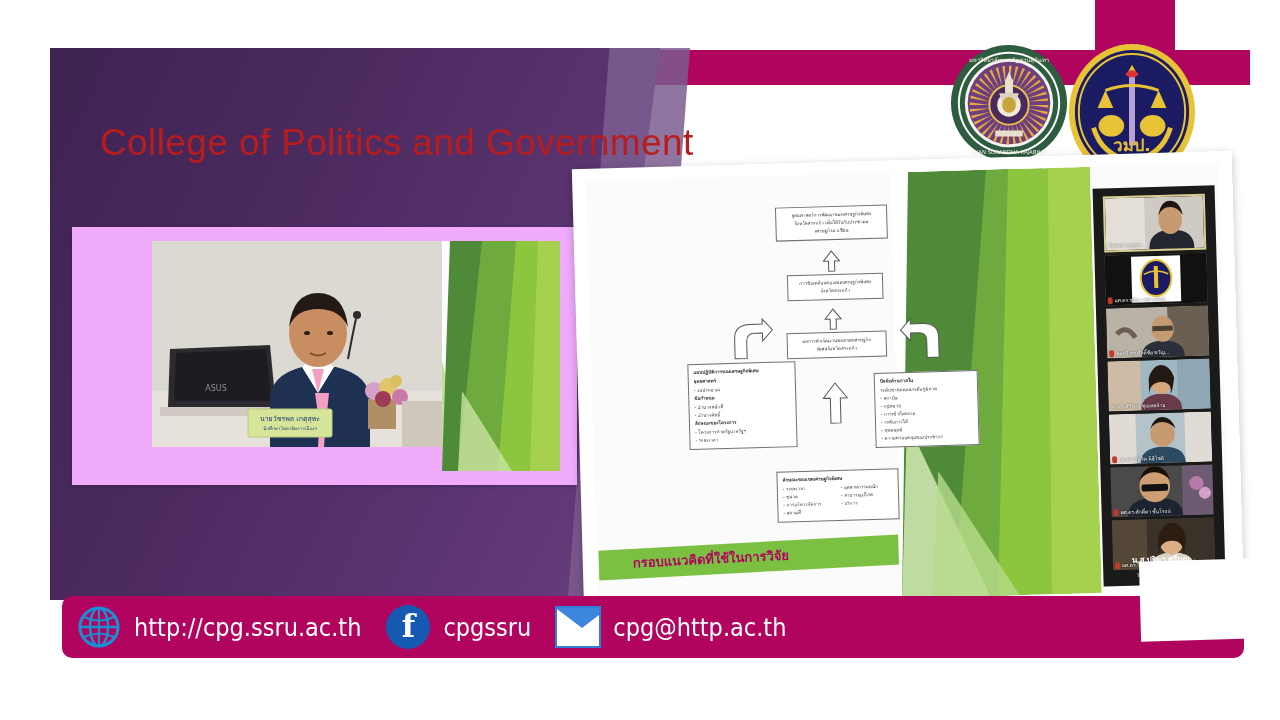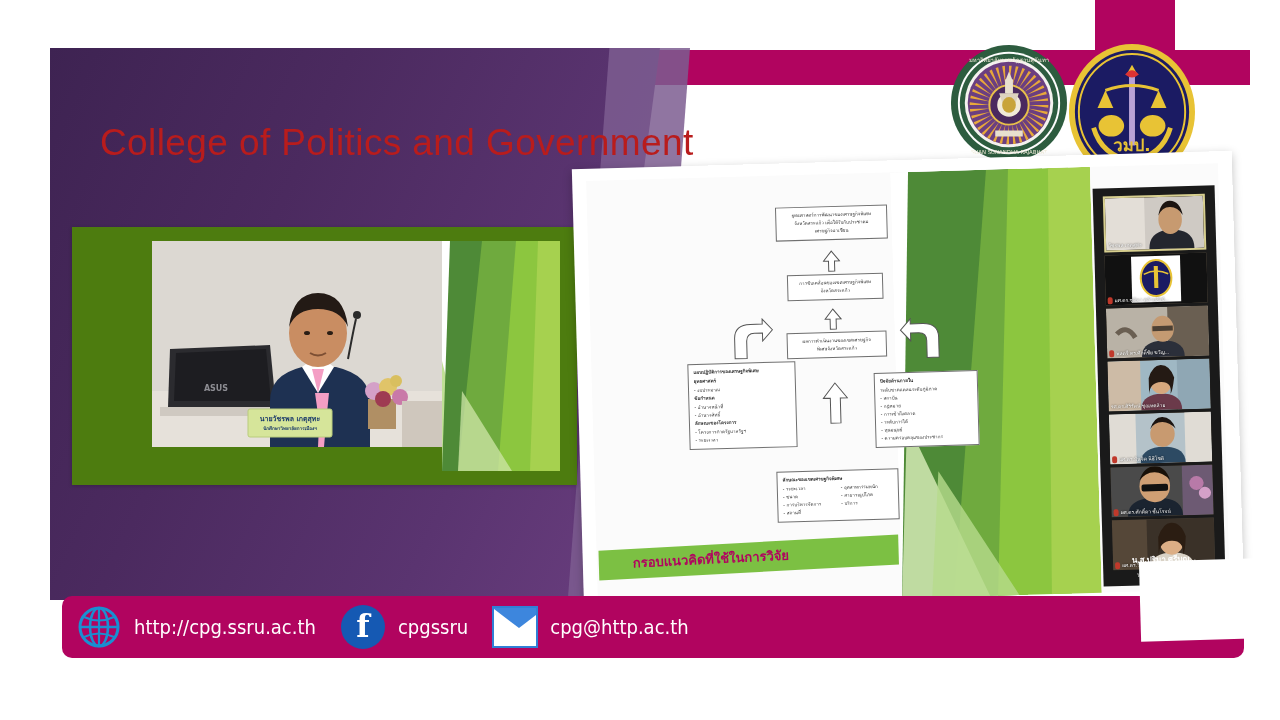--- a/index.html
+++ b/index.html
@@ -27,21 +27,21 @@
   .band-h{position:absolute;left:650px;top:50px;width:600px;height:35px;background:#b1045f;}
   .band-v{position:absolute;left:1095px;top:0px;width:80px;height:160px;background:#b1045f;}
 
   
   .logo{position:absolute;border-radius:50%;overflow:hidden;}
   .logo-ssru{left:950px;top:40px;width:118px;height:126px;}
   .logo-cpg{left:1068px;top:42px;width:128px;height:140px;}
 
   
   .photo-card{position:absolute;left:72px;top:227px;width:505px;height:258px;
-      background:#4d7c0f;box-shadow:0 1px 4px rgba(0,0,0,.22);font-weight:bold;}
+      background:#f0abfc;box-shadow:0 1px 4px rgba(0,0,0,.22);}
   .photo-inner{position:absolute;left:20px;top:14px;width:468px;height:230px;overflow:hidden;}
   .photo-img{position:absolute;left:60px;top:0;width:290px;height:206px;overflow:hidden;background:#cfc9c4;}
   .greenfan{position:absolute;right:0;top:0;width:118px;height:230px;overflow:hidden;}
 
   
   .slide-wrap{position:absolute;left:578px;top:160px;width:660px;height:452px;
       transform:rotate(-1.6deg);box-shadow:0 3px 10px rgba(0,0,0,.25);}
   .slide-paper{position:absolute;inset:0;background:#ffffff;}
   .slide-canvas{position:absolute;left:14px;top:12px;right:14px;bottom:14px;
       background:#fbfbfb;overflow:hidden;}
@@ -78,21 +78,21 @@
   .banner-text{position:absolute;left:36px;bottom:34px;color:#b1045f;font-size:13px;
       font-weight:bold;transform:rotate(-1.3deg);
       font-family:"DejaVu Sans",sans-serif;}
 
   
   .footer{position:absolute;left:62px;top:596px;width:1182px;height:62px;background:#b1045f;
       border-radius:10px;}
   .footer-items{position:absolute;left:0;top:0;height:62px;display:flex;align-items:center;
       gap:0px;padding-left:14px;}
   .fitem{display:flex;align-items:center;}
-  .fitem .ftxt{color:#ffffff;font-size:20px;margin:0 24px 0 12px;white-space:nowrap;
+  .fitem .ftxt{color:#ffffff;font-size:25px;margin:0 24px 0 12px;white-space:nowrap;
       font-family:"DejaVu Sans Condensed","DejaVu Sans",sans-serif;text-align:center;}
   .ico{width:46px;height:46px;flex:0 0 46px;display:flex;align-items:center;justify-content:center;}
 
   .fb-ico{width:44px;height:44px;border-radius:50%;background:#1559b3;position:relative;}
   .fb-ico::after{content:"f";position:absolute;left:0;right:0;top:50%;transform:translateY(-54%);
       text-align:center;color:#fff;font-size:31px;font-weight:bold;
       font-family:"DejaVu Serif",serif;}
   .mail-ico{width:50px;height:38px;background:#ffffff;border:2px solid #2f7fd6;position:relative;overflow:hidden;}
   .mail-ico::before{content:"";position:absolute;left:-4px;top:-2px;width:0;height:0;
       border-left:29px solid transparent;border-right:29px solid transparent;border-top:22px solid #3d86dd;}

